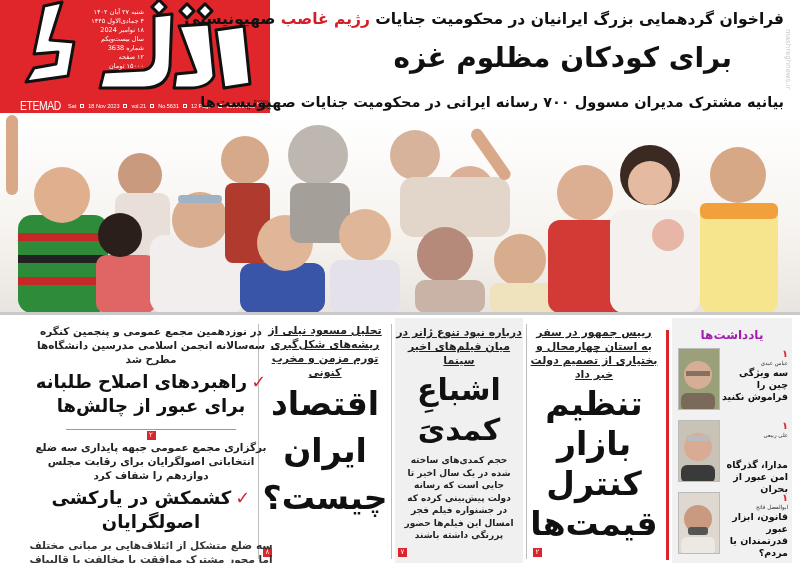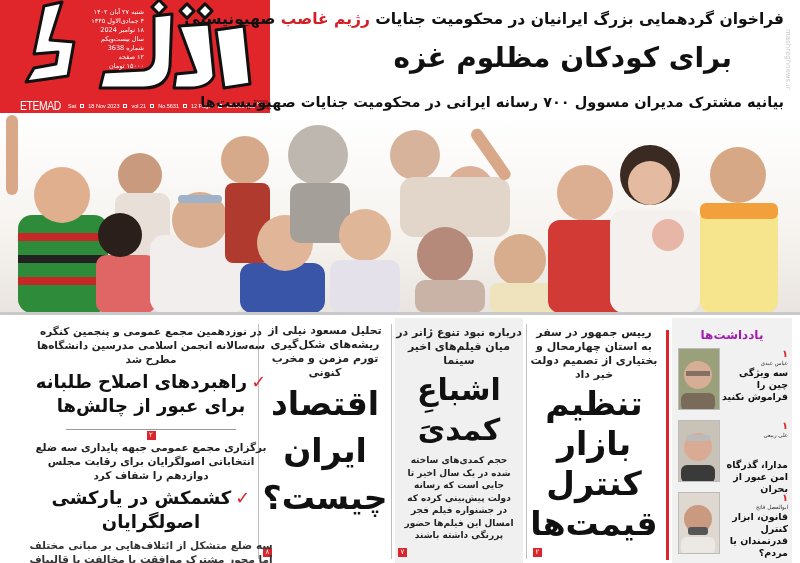--- a/index.html
+++ b/index.html
@@ -42,21 +42,21 @@
   .notes-title { color: #a21caf; font-weight: bold; font-size: 12px; text-align: center; margin-bottom: 6px; }
   .note { position: relative; height: 72px; }
   .note-photo { position: absolute; left: 6px; top: 0; width: 42px; height: 62px; border: 1px solid #bbb; background: #d7cfc6; overflow: hidden; }
   .note-text { position: absolute; right: 4px; top: 0; width: 66px; text-align: right; }
   .note-num { color: #d9252b; font-weight: bold; font-size: 10px; line-height: 11px; }
   .note-author { font-size: 5.5px; color: #333; line-height: 8px; }
   .note-title { font-size: 9.5px; font-weight: bold; line-height: 12px; color: #111; }
 
   
   .market { left: 530px; width: 128px; padding-top: 8px; }
-  .kicker { font-size: 11px; font-weight: bold; line-height: 14px; color: #222; }
+  .kicker { font-size: 11px; font-weight: bold; line-height: 14px; color: #222; text-decoration: underline; }
   .big { font-weight: bold; color: #111; letter-spacing: -0.5px; }
   .market .big { font-size: 33px; line-height: 40px; margin-top: 2px; }
   .badge-pos { position: absolute; bottom: 6px; right: 116px; }
 
   
   .comedy { left: 395px; width: 128px; padding-top: 8px; background: #f0f0f0; }
   .comedy .big { font-size: 30px; line-height: 40px; margin-top: 2px; }
   .comedy .body { font-size: 9px; line-height: 12.5px; font-weight: bold; color: #222; margin-top: 4px; padding: 0 6px; }
 
   
@@ -229,21 +229,21 @@
         <svg width="42" height="62" viewBox="0 0 42 62">
             <rect width="42" height="62" fill="#ded8d0"></rect>
             <circle cx="21" cy="26" r="14" fill="#c99a80"></circle>
             <rect x="11" y="34" width="20" height="8" rx="3" fill="#555"></rect>
             <rect x="4" y="44" width="34" height="18" rx="6" fill="#ece8e4"></rect>
           </svg>
       </div>
       <div class="note-text">
         <div class="note-num">۱</div>
         <div class="note-author">ابوالفضل فاتح</div>
-        <div class="note-title">قانون، ابزار کنترل قدرتمندان یا مردم؟</div>
+        <div class="note-title">قانون، ابزار عبور قدرتمندان یا مردم؟</div>
       </div>
     </div>
   </div>
 
   <div class="col market">
     <div class="kicker">رییس جمهور در سفر به استان چهارمحال و بختیاری از تصمیم دولت خبر داد</div>
     <div class="big">
       <div>تنظیم بازار</div>
       <div>کنترل</div>
       <div>قیمت‌ها و</div>

